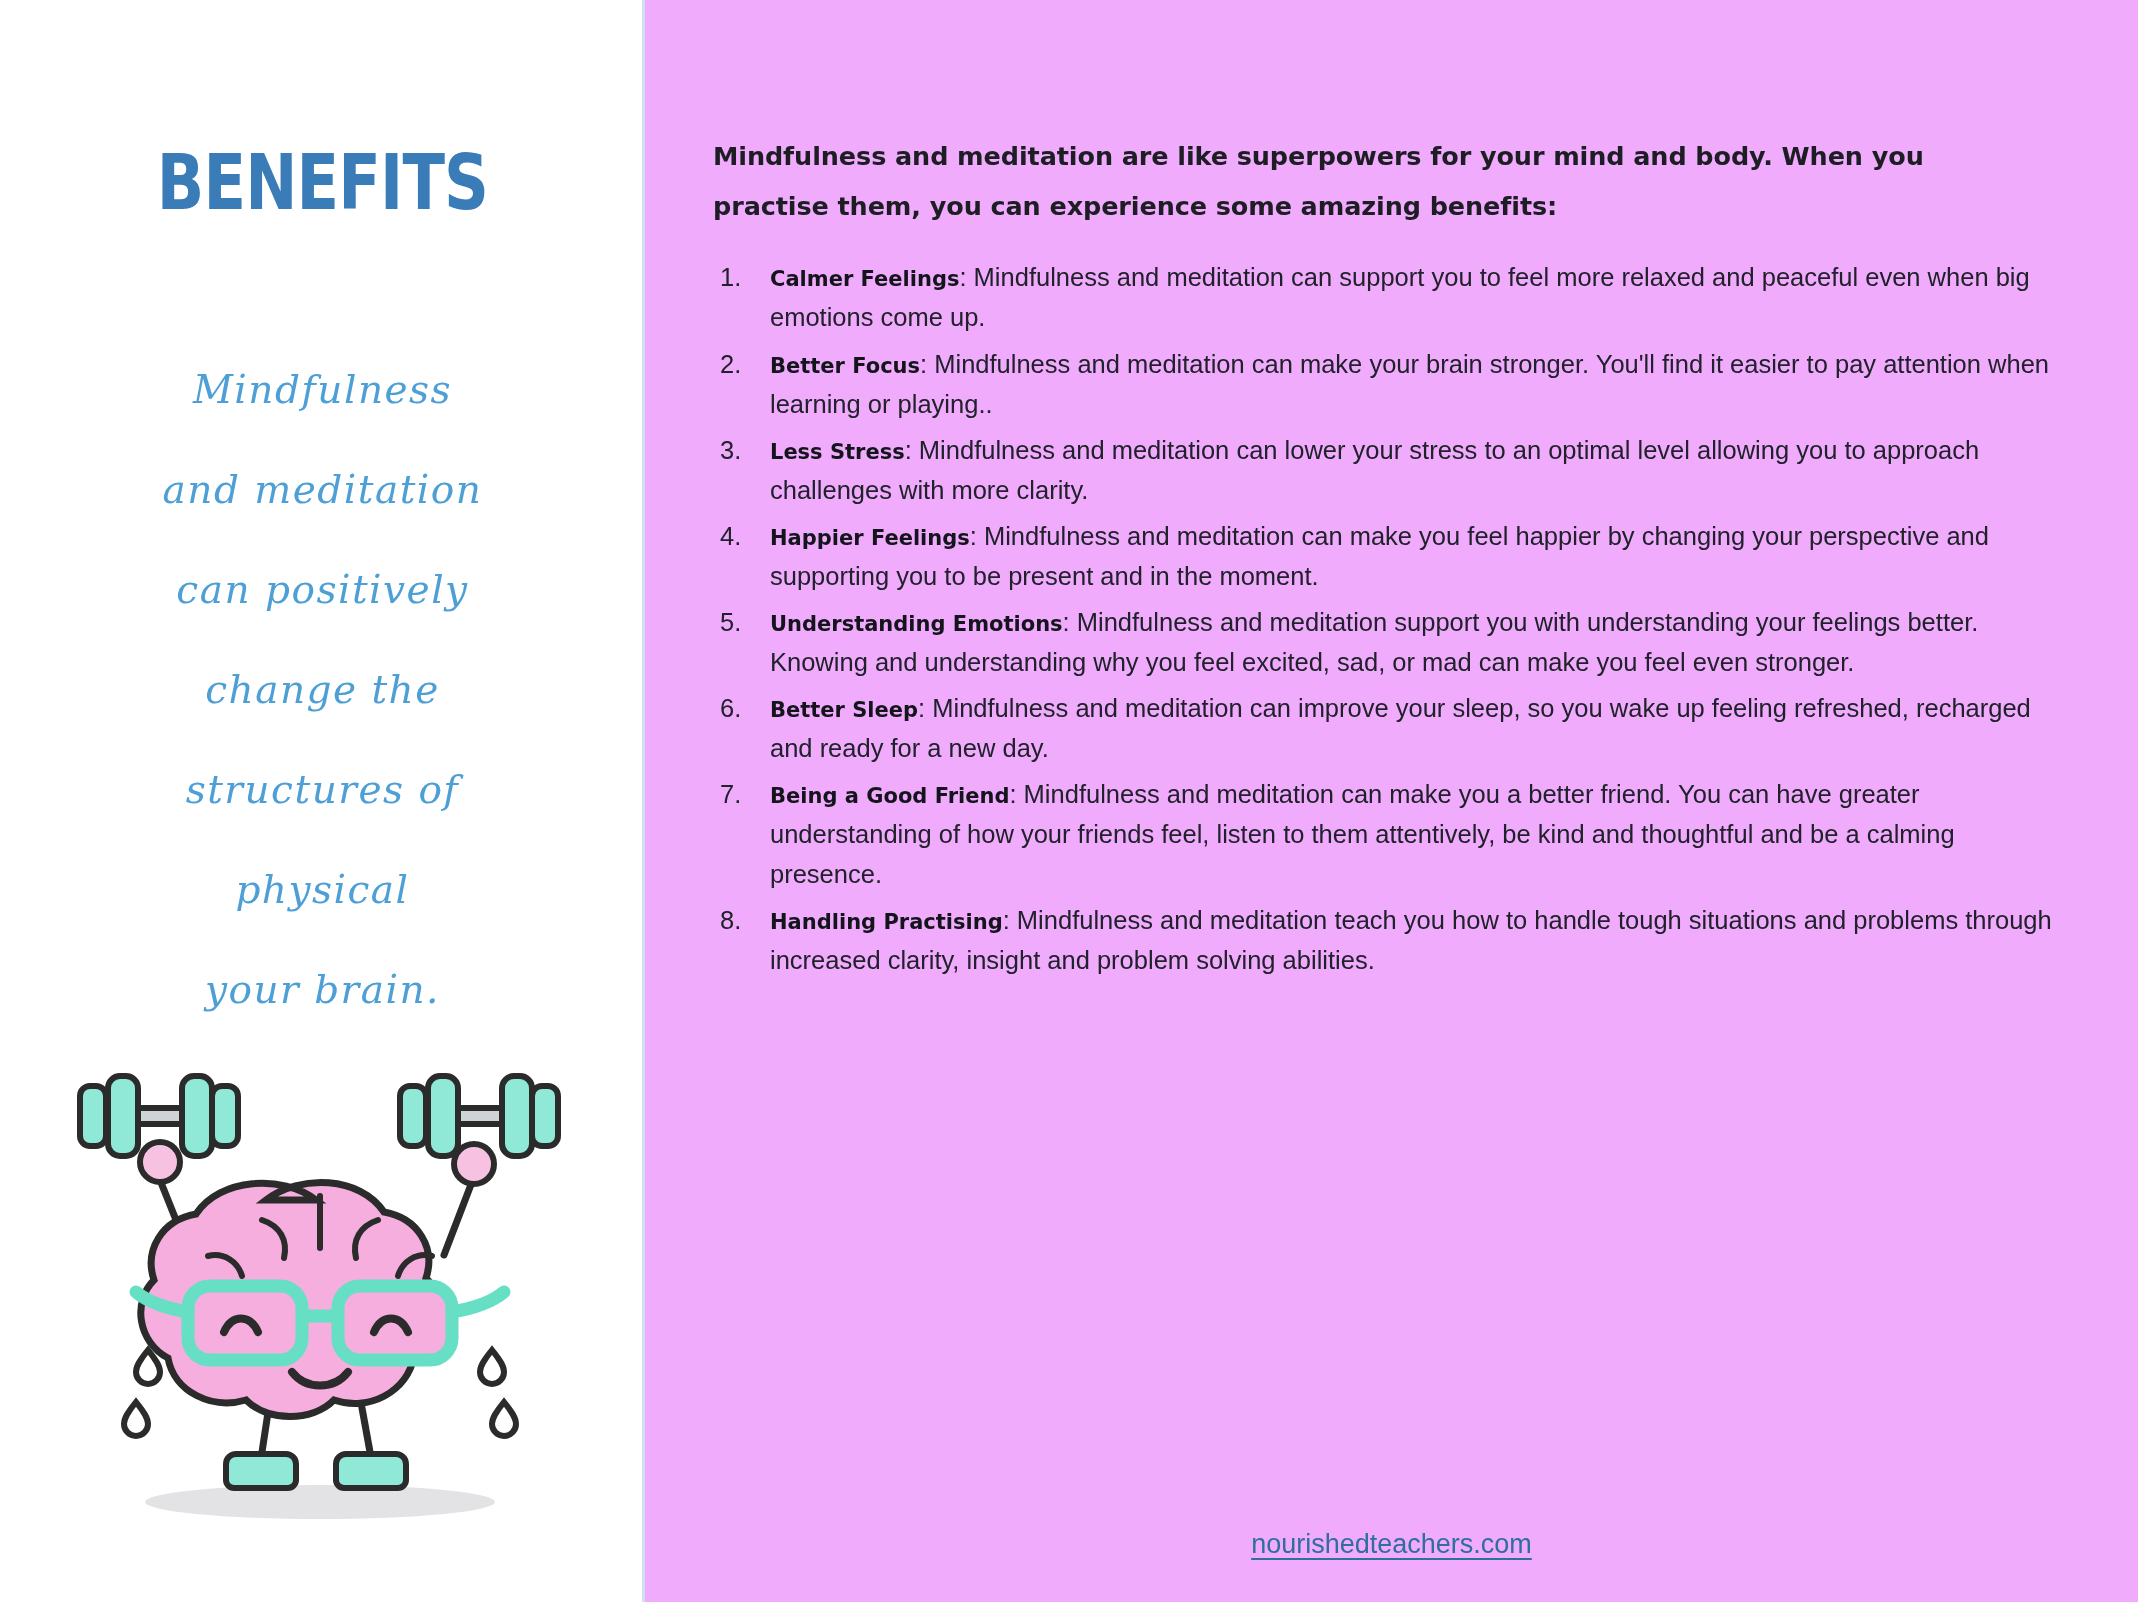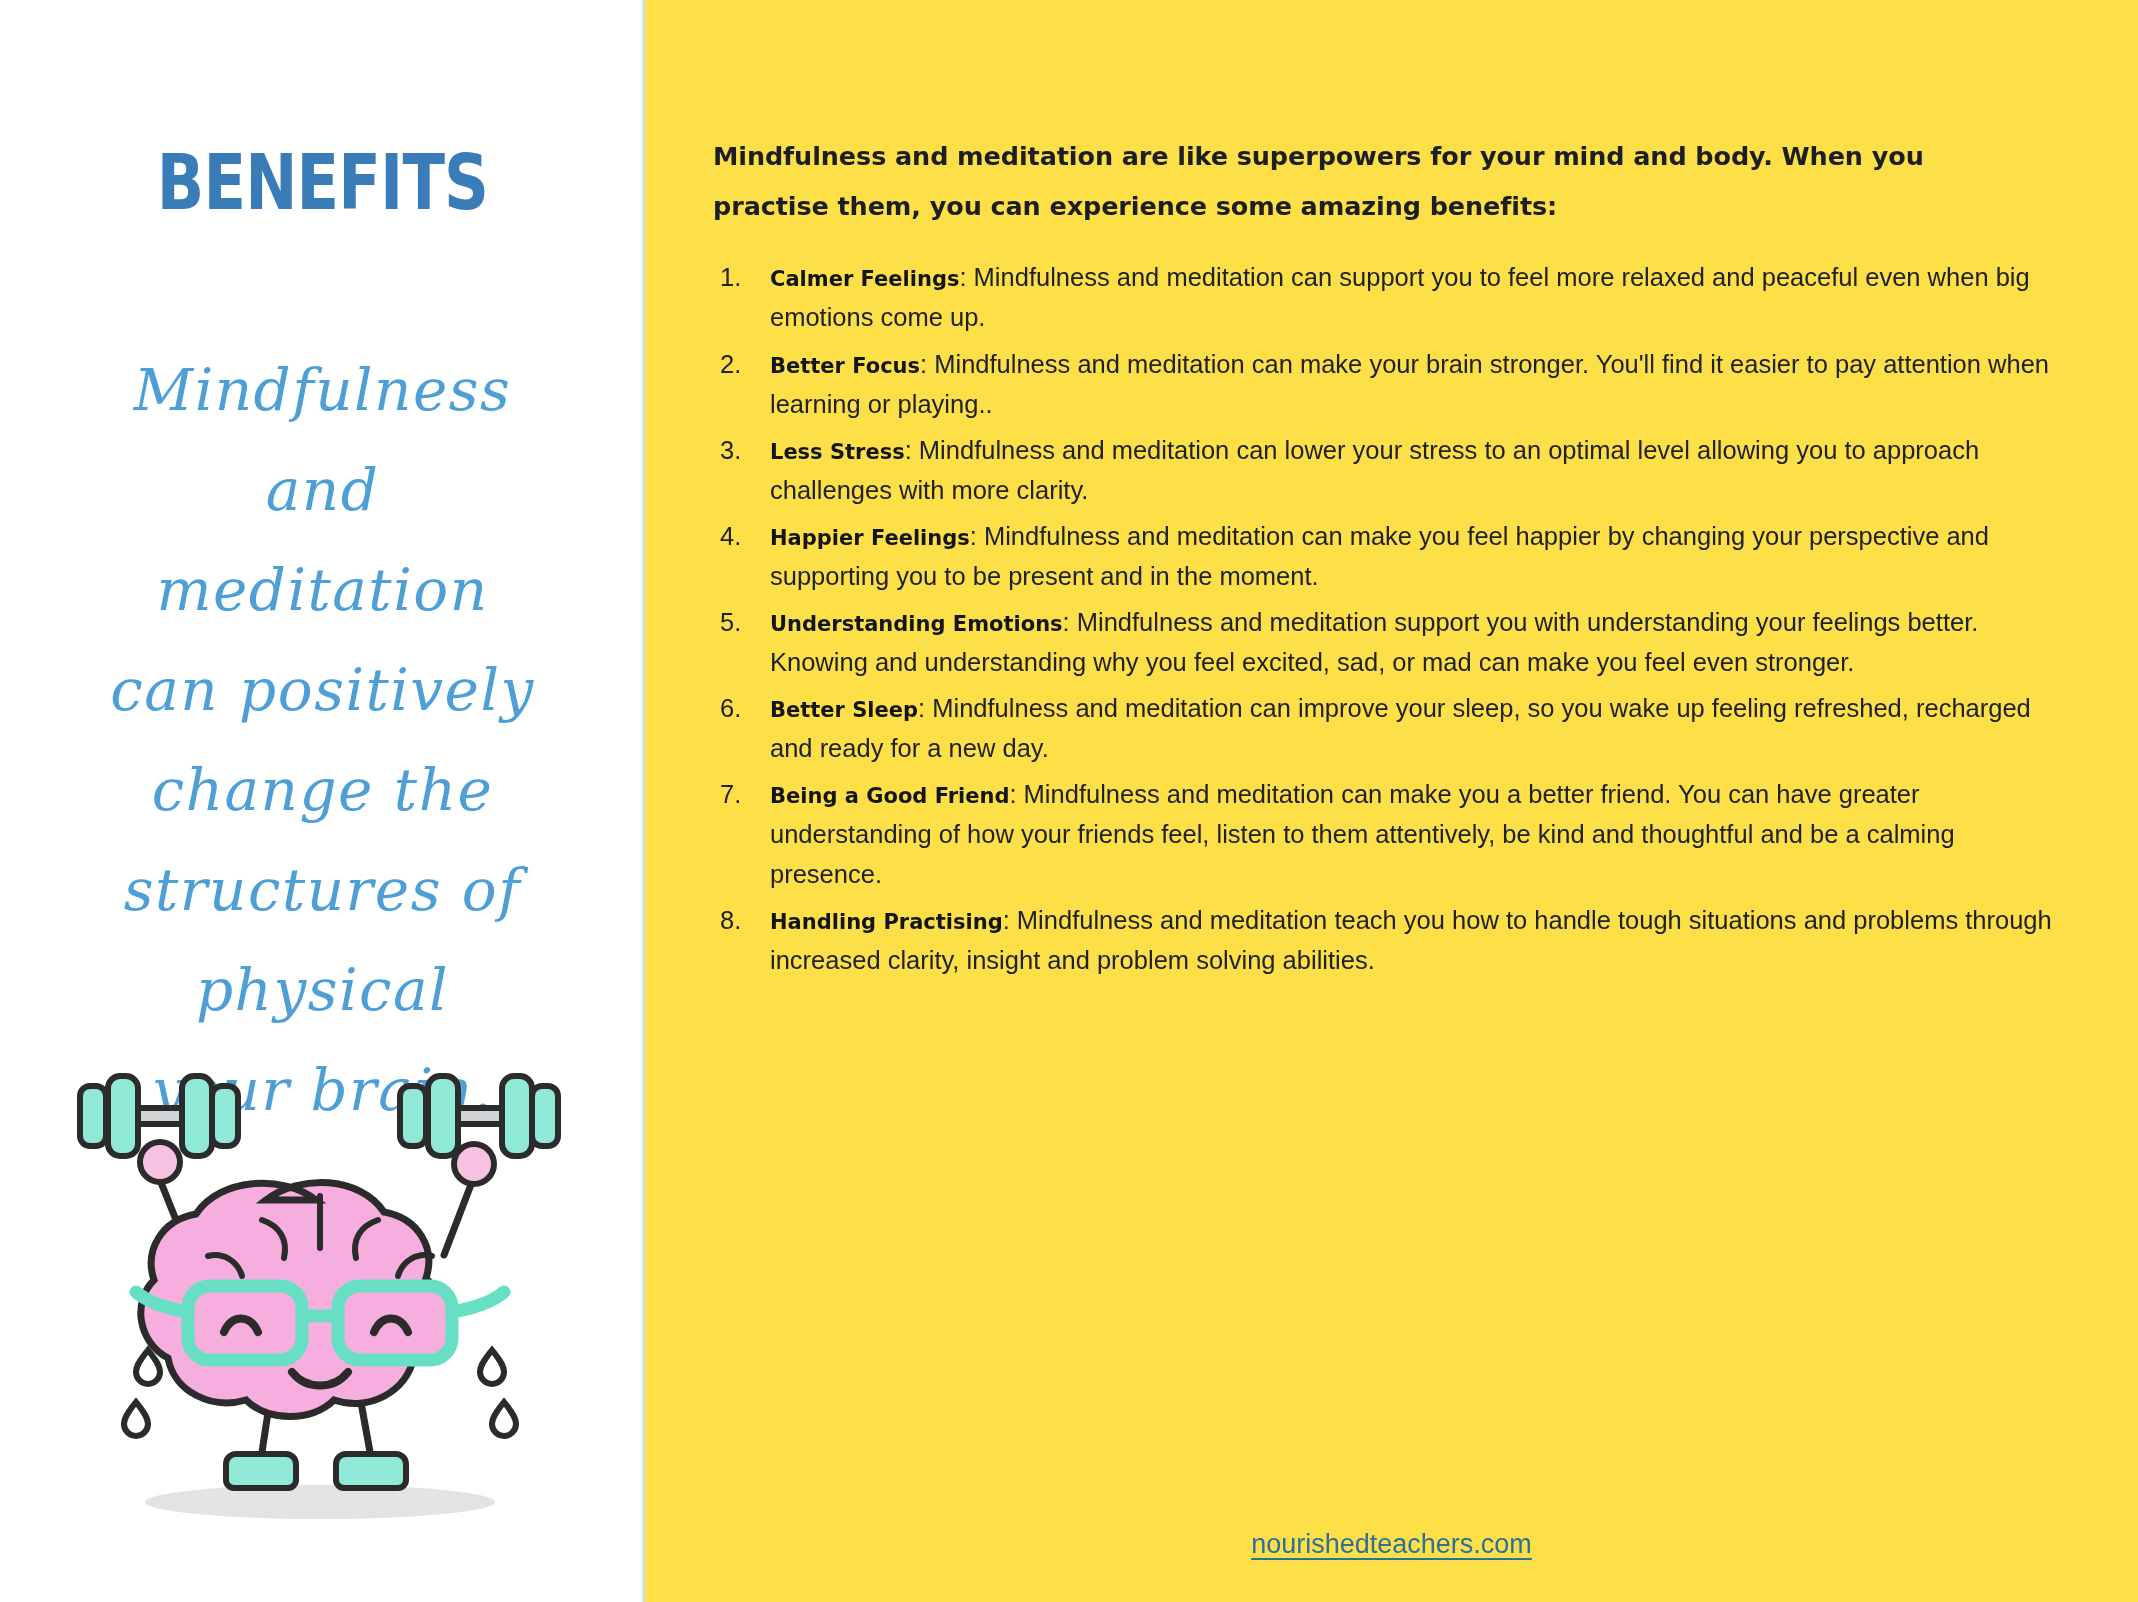--- a/index.html
+++ b/index.html
@@ -40,38 +40,38 @@
     transform: scaleX(0.82);
   }
   .handwriting {
     position: absolute;
     top: 340px;
     left: 100px;
     width: 445px;
     text-align: center;
     font-family: "DejaVu Serif", serif;
     font-style: italic;
-    font-size: 58px;
+    font-size: 39px;
     line-height: 100px;
     color: #4d9fd6;
     letter-spacing: 1.5px;
   }
   .brain-art {
     position: absolute;
     left: 40px;
     top: 1050px;
     width: 560px;
     height: 480px;
   }
   
   .right-panel {
     position: relative;
     flex: 1 1 auto;
     height: 100%;
-    background: #fde047;
+    background: #f0abfc;
     padding: 132px 80px 16px 68px;
   }
   .intro {
     font-family: "DejaVu Sans", sans-serif;
     font-weight: bold;
     font-size: 25.5px;
     line-height: 1.95;
     color: #1d1d24;
     max-width: 1310px;
     margin: 0 0 26px 0;

